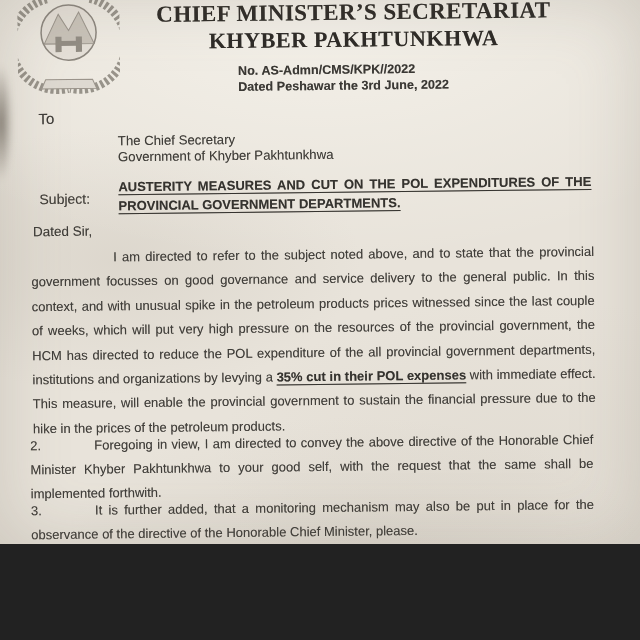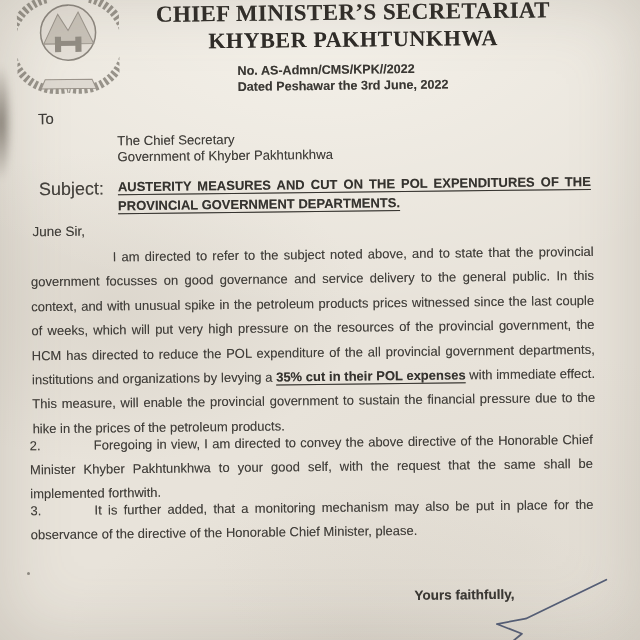--- a/index.html
+++ b/index.html
@@ -1,18 +1,18 @@
 <!DOCTYPE html>
 <html><head>
 <meta charset="utf-8">
 <style>
   html, body { margin: 0; padding: 0; background: #222; }
   .photo-frame {
     position: relative;
-    width: 640px; height: 640px;
+    width: 640px; height: 544px;
     overflow: hidden;
     background:
       radial-gradient(130% 80% at 50% 0%, rgba(255,253,247,0.55), rgba(255,253,247,0) 60%),
       radial-gradient(55% 35% at 18% 48%, rgba(175,167,154,0.20), rgba(175,167,154,0) 70%),
       radial-gradient(70% 45% at 82% 86%, rgba(198,191,179,0.18), rgba(198,191,179,0) 70%),
       radial-gradient(60% 30% at 55% 99%, rgba(170,162,150,0.14), rgba(170,162,150,0) 75%),
       #e8e3da;
     font-family: "Liberation Sans", sans-serif;
     color: #3f3d39;
   }
@@ -50,21 +50,21 @@
   .ref-block {
     position: absolute; left: 240px; top: 62px;
     font-weight: bold; font-size: 12.6px; line-height: 16px; color: #3a3834;
   }
 
   .to-label { position: absolute; left: 40px; top: 107px; font-size: 15px; }
 
   .recipient { position: absolute; left: 119px; top: 131px; font-size: 13.2px; line-height: 15.6px; }
 
   .subject-row { position: absolute; left: 40px; top: 176px; width: 552px; display: flex; }
-  .subject-label { width: 79px; flex: 0 0 79px; font-size: 18px; color: #45423d; }
+  .subject-label { width: 79px; flex: 0 0 79px; font-size: 14px; color: #45423d; margin-top: 12px; }
   .subject-text {
     flex: 1; font-size: 13px; font-weight: bold; line-height: 18.5px;
     text-align: justify; color: #35332f;
     text-decoration: underline; text-decoration-thickness: 1.4px; text-underline-offset: 3px;
   }
 
   .greeting { position: absolute; left: 33px; top: 221px; font-size: 13.5px; }
 
   .body-para { position: absolute; font-size: 13px; text-align: justify; color: #403e3a; }
   .para-1 { left: 31px; top: 243px; width: 563px; line-height: 24.4px; text-indent: 82px; }
@@ -111,21 +111,21 @@
     <div class="recipient">
       <div>The Chief Secretary</div>
       <div>Government of Khyber Pakhtunkhwa</div>
     </div>
 
     <div class="subject-row">
       <div class="subject-label">Subject:</div>
       <div class="subject-text">AUSTERITY MEASURES AND CUT ON THE POL EXPENDITURES OF THE PROVINCIAL GOVERNMENT DEPARTMENTS.</div>
     </div>
 
-    <div class="greeting">June Sir,</div>
+    <div class="greeting">Dated Sir,</div>
 
     <div class="body-para para-1"><span>I am directed to refer to the subject noted above, and to state that the provincial government focusses on good governance and service delivery to the general public. In this context, and with unusual spike in the petroleum products prices witnessed since the last couple of weeks, which will put very high pressure on the resources of the provincial government, the HCM has directed to reduce the POL expenditure of the all provincial government departments, institutions and organizations by levying a </span><span class="pol-highlight">35% cut in their POL expenses</span><span> with immediate effect. This measure, will enable the provincial government to sustain the financial pressure due to the hike in the prices of the petroleum products.</span></div>
 
     <div class="body-para para-2"><span class="para-num">2.</span><span>Foregoing in view, I am directed to convey the above directive of the Honorable Chief Minister Khyber Pakhtunkhwa to your good self, with the request that the same shall be implemented forthwith.</span></div>
 
     <div class="body-para para-3"><span class="para-num">3.</span><span>It is further added, that a monitoring mechanism may also be put in place for the observance of the directive of the Honorable Chief Minister, please.</span></div>
 
     <div class="valediction">Yours faithfully,</div>
 
     <svg class="signature" viewBox="0 0 140 75" xmlns="http://www.w3.org/2000/svg">

